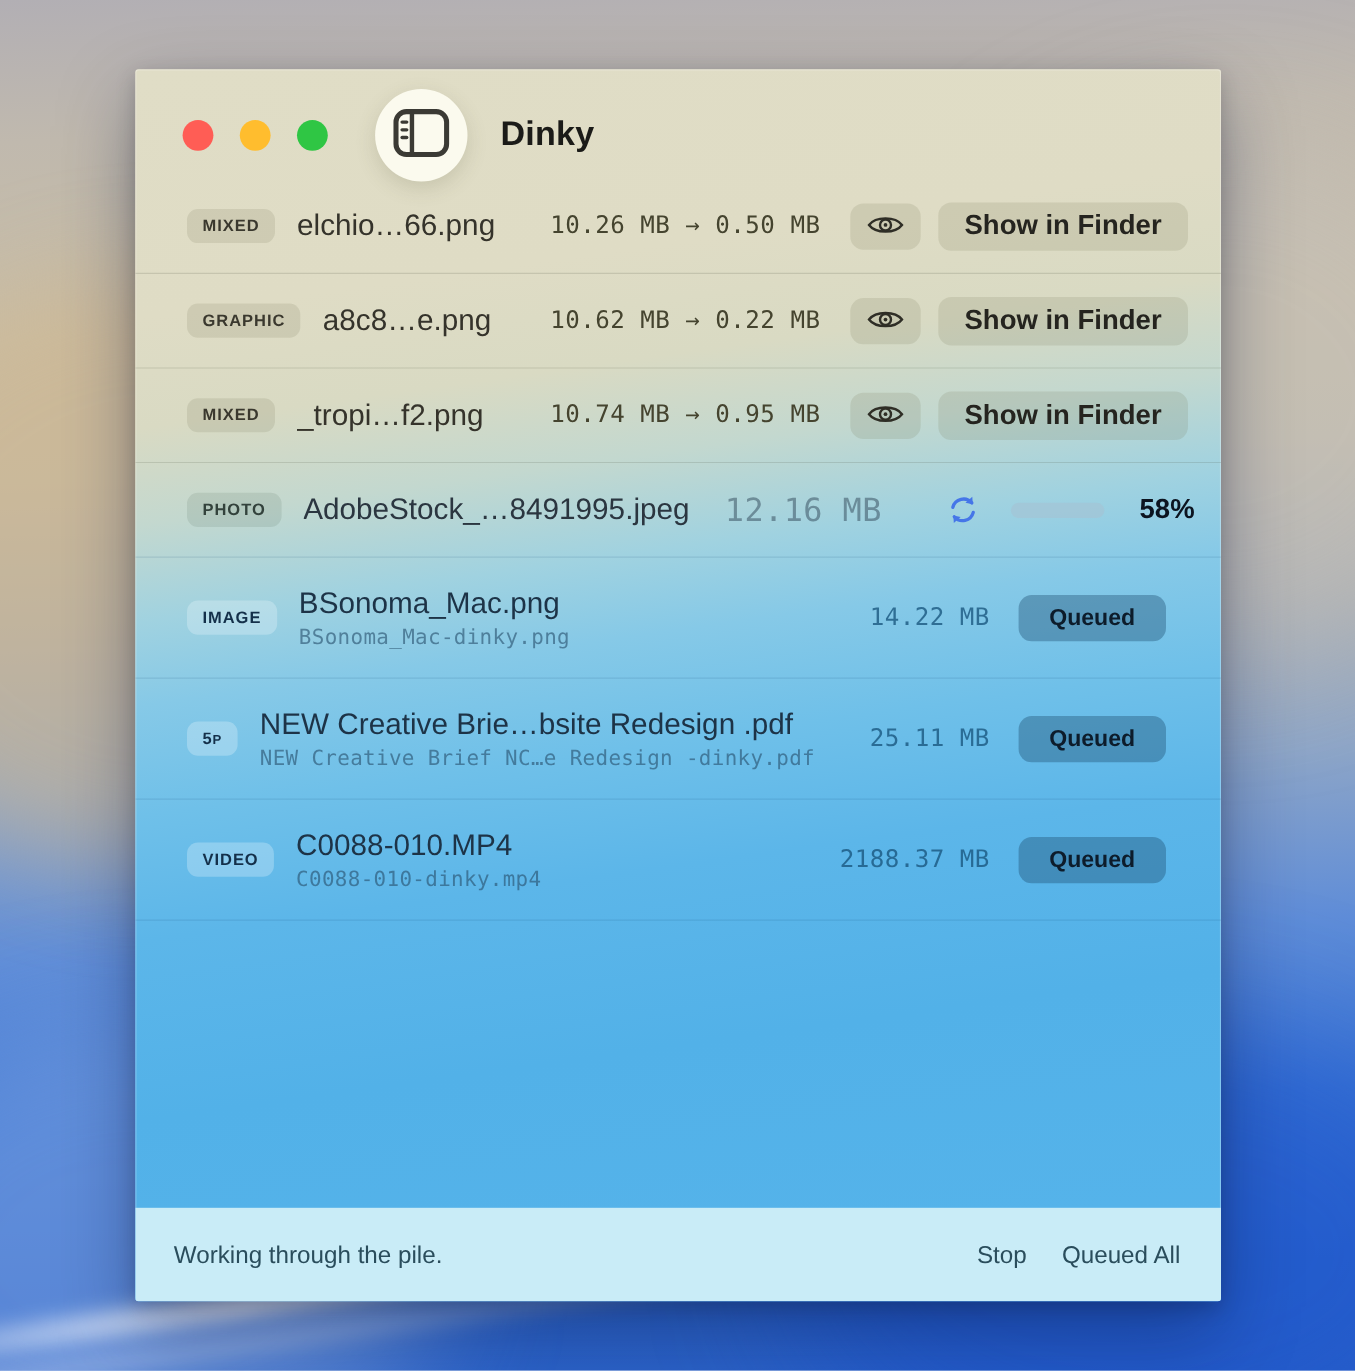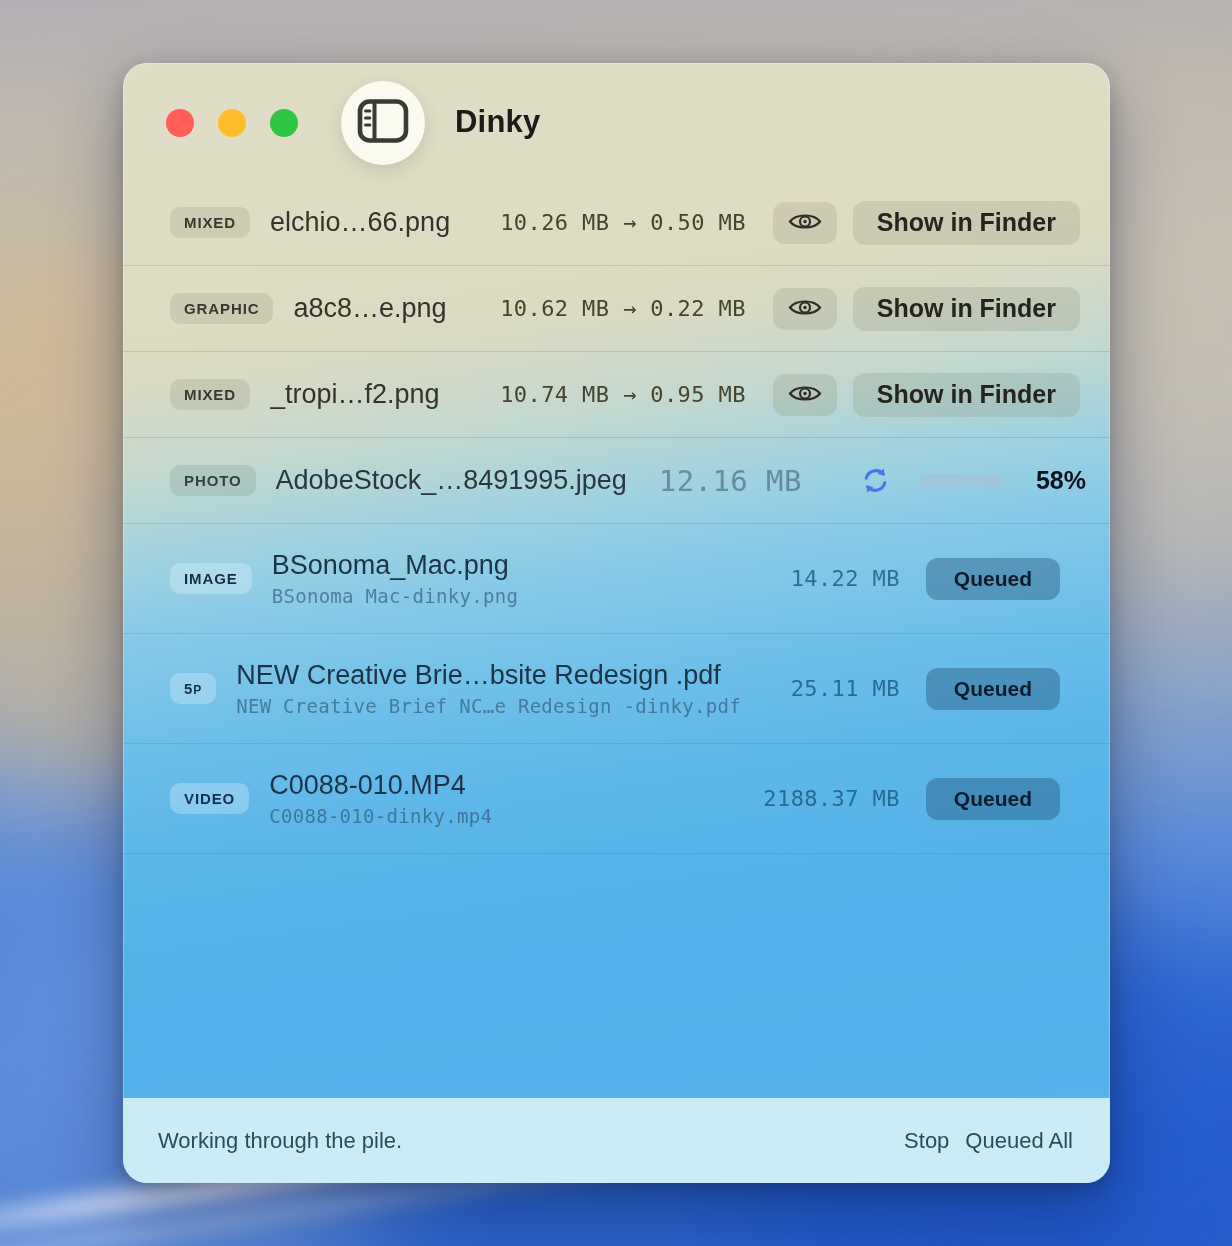--- a/index.html
+++ b/index.html
@@ -21,42 +21,42 @@
     border-radius:14px; filter:blur(9px); transform:rotate(-8.5deg); transform-origin:left center;
     background:linear-gradient(90deg, rgba(255,255,255,0.25), rgba(255,255,255,0.85) 28%, rgba(240,240,235,0.6) 70%, rgba(255,255,255,0) 100%);
   }
   .streak2 { position:absolute; left:-40px; top:1252px; width:700px; height:16px;
     border-radius:10px; filter:blur(10px); transform:rotate(-8.5deg); transform-origin:left center;
     background:rgba(255,255,255,0.35);
   }
 
   
   .window { position:absolute; left:123px; top:63px; width:987px; height:1120px;
-    border-radius:24px; overflow:hidden;
+    border-radius:3px; overflow:hidden;
     background:linear-gradient(172deg,
       #e0ddc6 0%, #dfdcc5 18%, #d9dac3 26%, #c3d8cf 33%,
       #a0d2e0 40%, #86c9e7 46%, #6fc0e9 54%, #5cb6e9 63%,
       #52b1e8 76%, #56b4eb 100%);
     box-shadow:0 28px 70px rgba(8,18,60,0.38), 0 6px 18px rgba(0,0,0,0.18),
                inset 0 0 0 1px rgba(255,255,255,0.28);
   }
 
   
   .titlebar { position:relative; height:118px; }
   .tl { position:absolute; top:109px; width:28px; height:28px; border-radius:50%; transform:translateY(-50%); top:60px; }
   .tl.red   { left:43px;  background:#ff5d55; }
   .tl.yel   { left:95px;  background:#ffbd2e; }
   .tl.grn   { left:147px; background:#2fc644; }
   .app-badge { position:absolute; left:218px; top:18px; width:84px; height:84px; border-radius:50%;
     background:#fbfaee; box-shadow:0 6px 18px rgba(90,90,60,0.18); display:flex; align-items:center; justify-content:center; }
   .win-title { position:absolute; left:332px; top:60px; transform:translateY(-53%);
     font-size:31px; font-weight:700; color:#1b1b18; letter-spacing:0.2px; }
 
   
-  .rows { position:absolute; left:0; right:0; top:117px; }
+  .rows { position:absolute; left:0; right:0; top:100px; }
   .row { display:flex; align-items:center; padding:0 30px 0 47px; }
   .row.h86  { height:86px; }
   .row.h110 { height:110px; padding-right:50px; }
   .row.proc { padding-right:24px; }
   .row.sep  { border-bottom:1px solid rgba(70,75,55,0.16); }
   .row.t-blue.sep, .row.t-mix.sep { border-bottom:1px solid rgba(15,70,110,0.13); }
 
   .badge { flex:0 0 auto; padding:7px 14px; border-radius:10px;
     font-size:15px; font-weight:700; letter-spacing:0.9px; }
   .t-beige .badge { background:rgba(95,90,58,0.13); color:#3a382e; }
@@ -90,21 +90,21 @@
   .t-blue .fname { margin-left:0; color:#1d3347; }
   .subname { font-size:19px; letter-spacing:0.3px; color:rgba(40,80,110,0.62); white-space:nowrap; overflow:hidden; }
   .qsize { flex:0 0 auto; margin-left:auto; font-size:22px; color:rgba(26,88,128,0.8); letter-spacing:0.4px; }
   .queued-btn { flex:0 0 auto; margin-left:26px; height:42px; padding:0 28px; border:none; border-radius:12px;
     background:rgba(30,75,110,0.38); font-family:inherit; font-size:21px; font-weight:700; color:#0d1c2b; cursor:pointer; }
 
   
   .footer { position:absolute; left:0; right:0; bottom:0; height:85px; background:#c9ecf7;
     display:flex; align-items:center; padding:0 37px 0 35px; }
   .status-text { font-size:22px; color:#2a4d5c; }
-  .foot-actions { margin-left:auto; display:flex; gap:16px; }
+  .foot-actions { margin-left:auto; display:flex; gap:32px; }
   .foot-btn { background:none; border:none; font-family:inherit; font-size:22px; color:#2a4d5c; cursor:pointer; padding:0; }
 </style>
 </head>
 <body>
 
 <div class="blob blob-beige"></div>
 <div class="blob blob-gray"></div>
 <div class="blob blob-ltblue"></div>
 <div class="blob blob-deep"></div>
 <div class="streak"></div>

